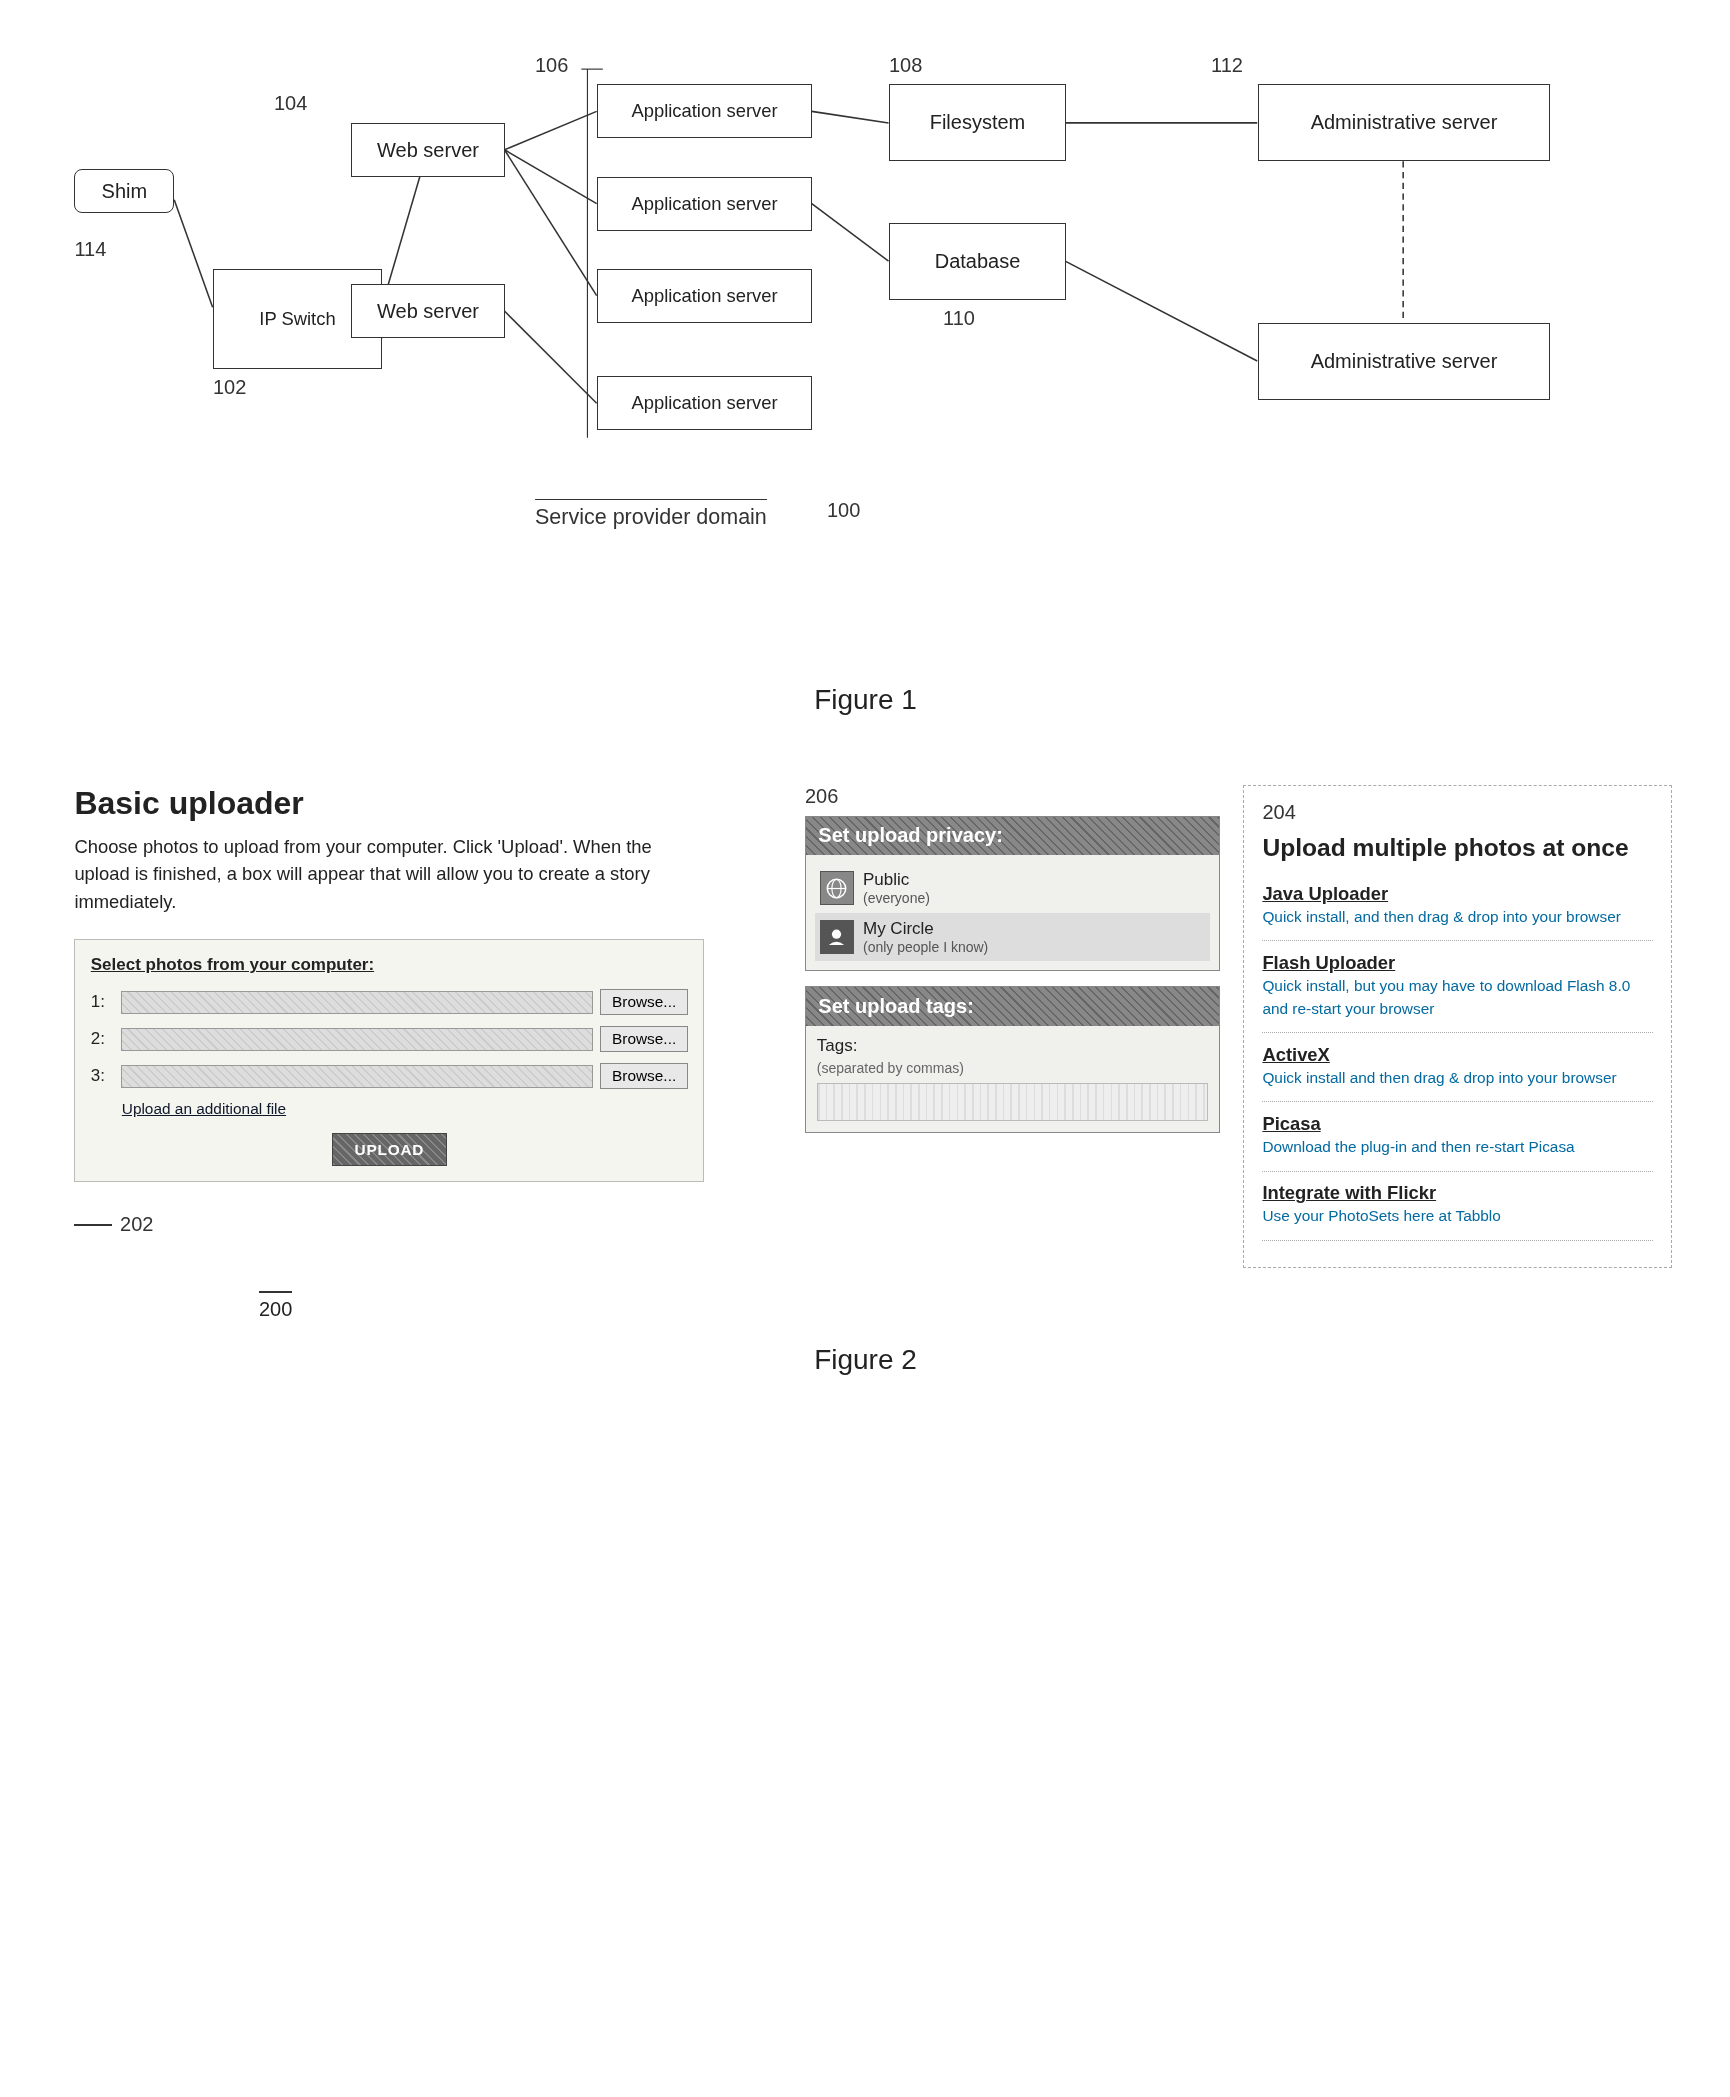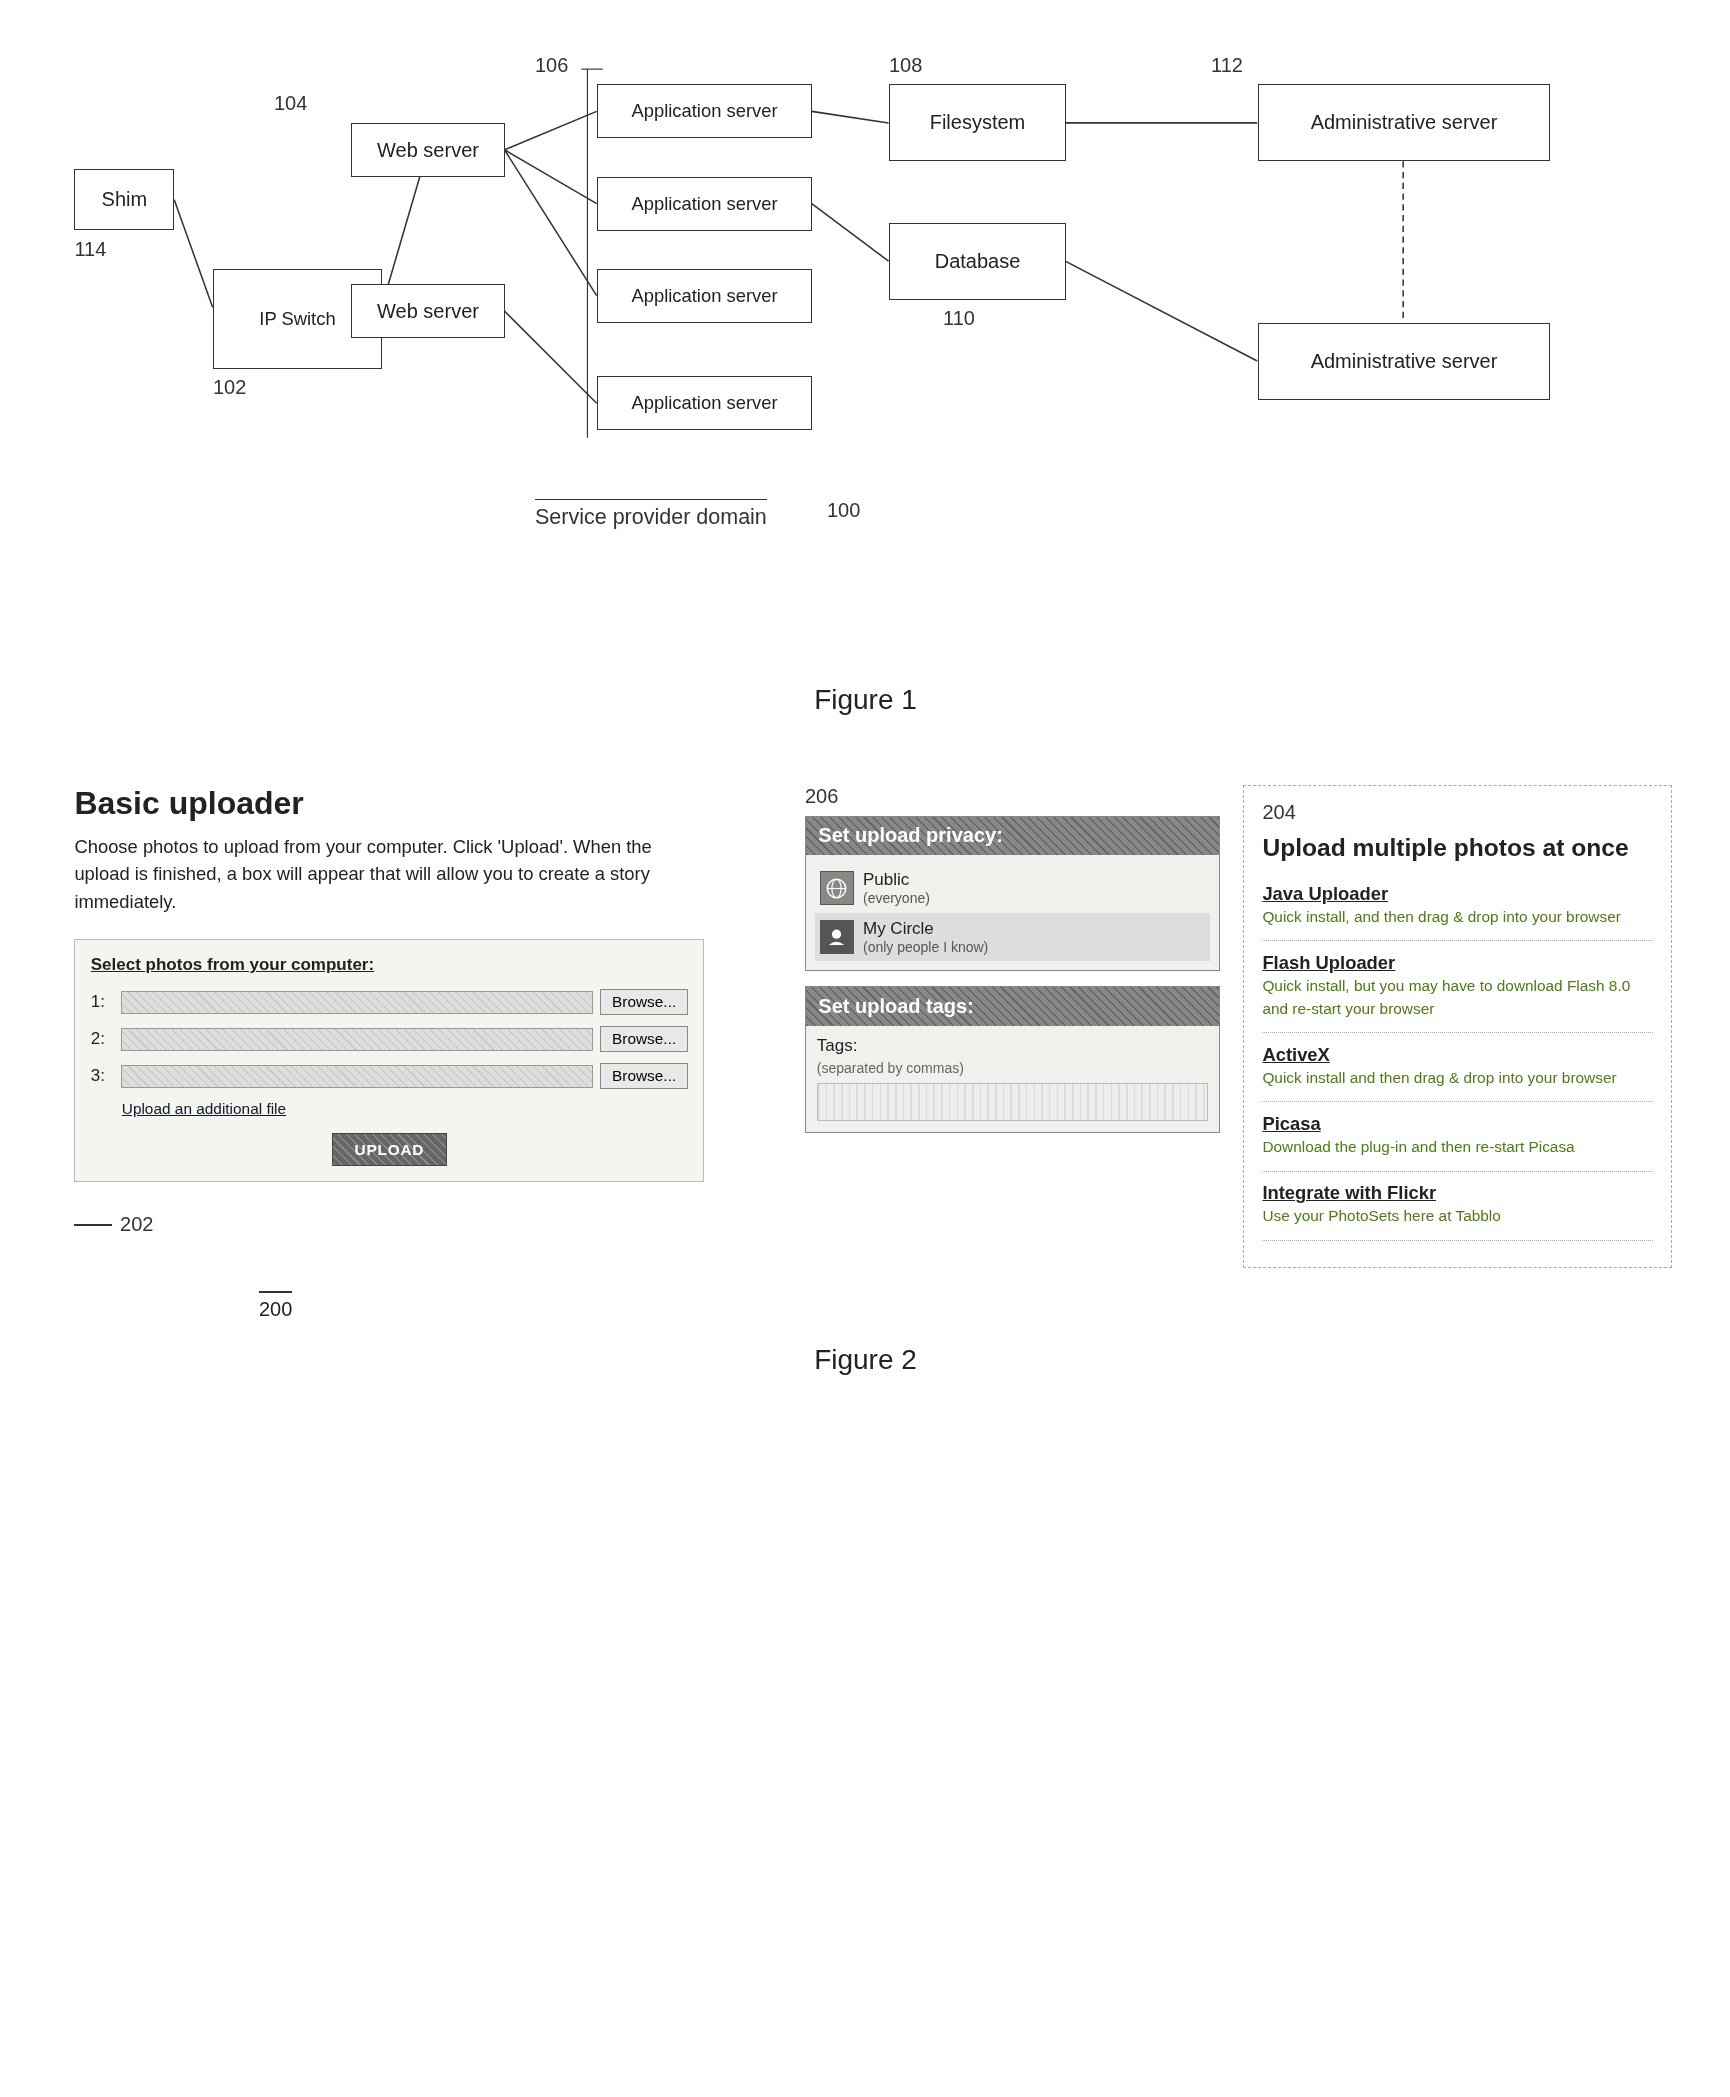--- a/index.html
+++ b/index.html
@@ -28,21 +28,21 @@
       display: flex;
       align-items: center;
       justify-content: center;
       font-size: 20px;
       text-align: center;
     }
 
     
     .box-shim {
       left: 15.4px; top: 123px;
-      width: 100px; height: 61px;
+      width: 100px; height: 44px; border-radius: 8px;
     }
     
     .box-ipswitch {
       left: 154px; top: 223px;
       width: 169px; height: 100px;
       font-size: 18.4px;
     }
     
     .box-webserver-top {
       left: 292px; top: 77px;
@@ -397,21 +397,21 @@
     }
 
     .upload-option-name {
       font-size: 18.4px;
       font-weight: bold;
       text-decoration: underline;
     }
 
     .upload-option-desc {
       font-size: 15.4px;
-      color: #4d7c0f;
+      color: #0369a1;
       line-height: 1.5;
     }
 
     .divider-dots {
       border: none;
       border-top: 0.8px dotted #aaa;
       margin: 10.8px 0;
     }
 
     

